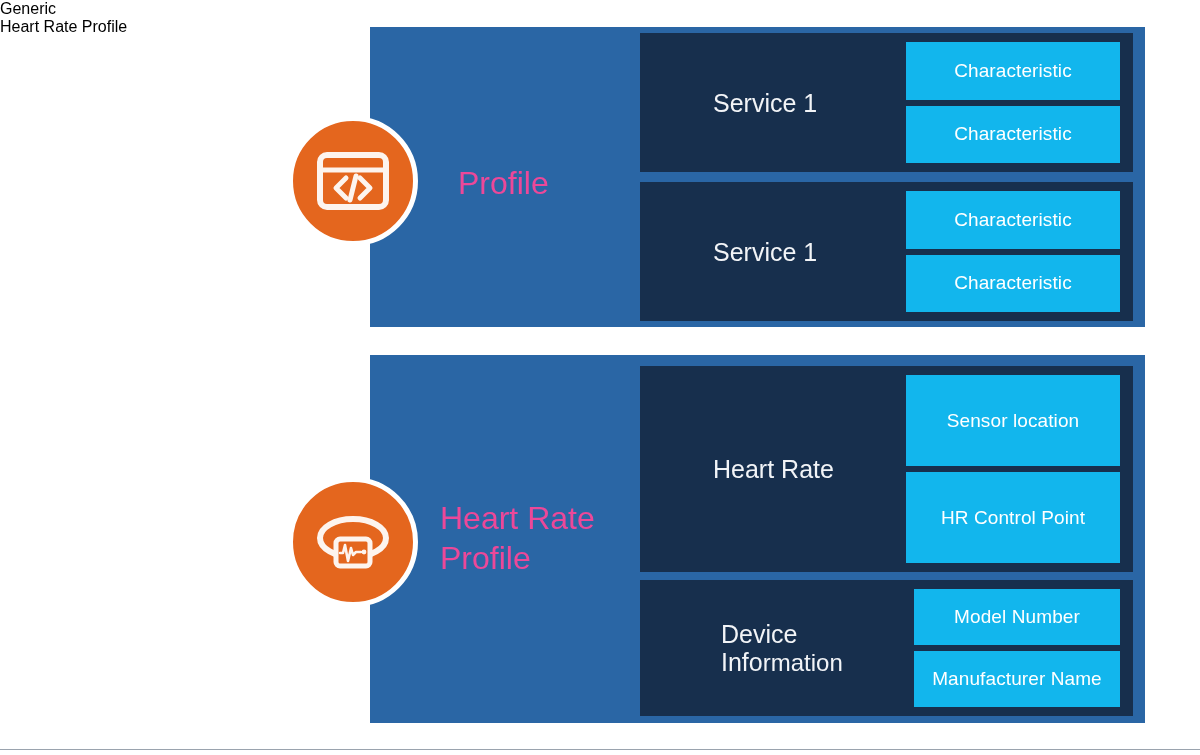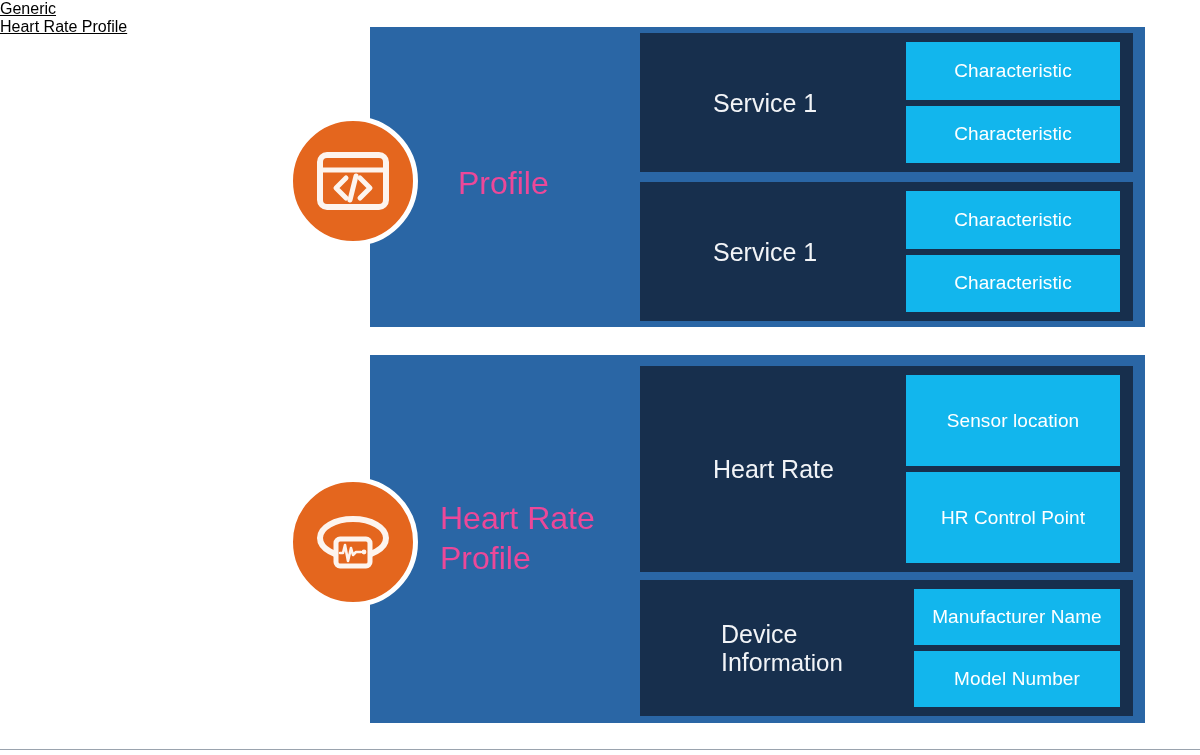--- a/index.html
+++ b/index.html
@@ -10,21 +10,20 @@
     background: #ffffff;
     font-family: "Liberation Sans", sans-serif;
     overflow: hidden;
   }
 
   #canvas {
     position: relative;
     width: 1200px;
     height: 755px;
     background: #ffffff;
-    text-decoration: underline;
   }
   #label-generic {
     left: 0px;
     top: 163px;
     width: 248px;
   }
   #label-hr {
     left: 0px;
     top: 494px;
     width: 248px;
@@ -202,22 +201,22 @@
       <div class="char-list">
         <div class="characteristic">Sensor location</div>
         <div class="characteristic">HR Control Point</div>
       </div>
     </div>
 
     <div class="service svc-dev">
       <div class="service-name" id="svc-device-name"><span id="svc-device-head">Device
 Info</span><span class="fit-small" id="svc-device-tail">rmation</span></div>
       <div class="char-list">
+        <div class="characteristic">Model Number</div>
         <div class="characteristic">Manufacturer Name</div>
-        <div class="characteristic">Model Number</div>
       </div>
     </div>
 
   </div>
 
   <div id="bottom-rule"></div>
 
 </div>
 
 </body></html>

